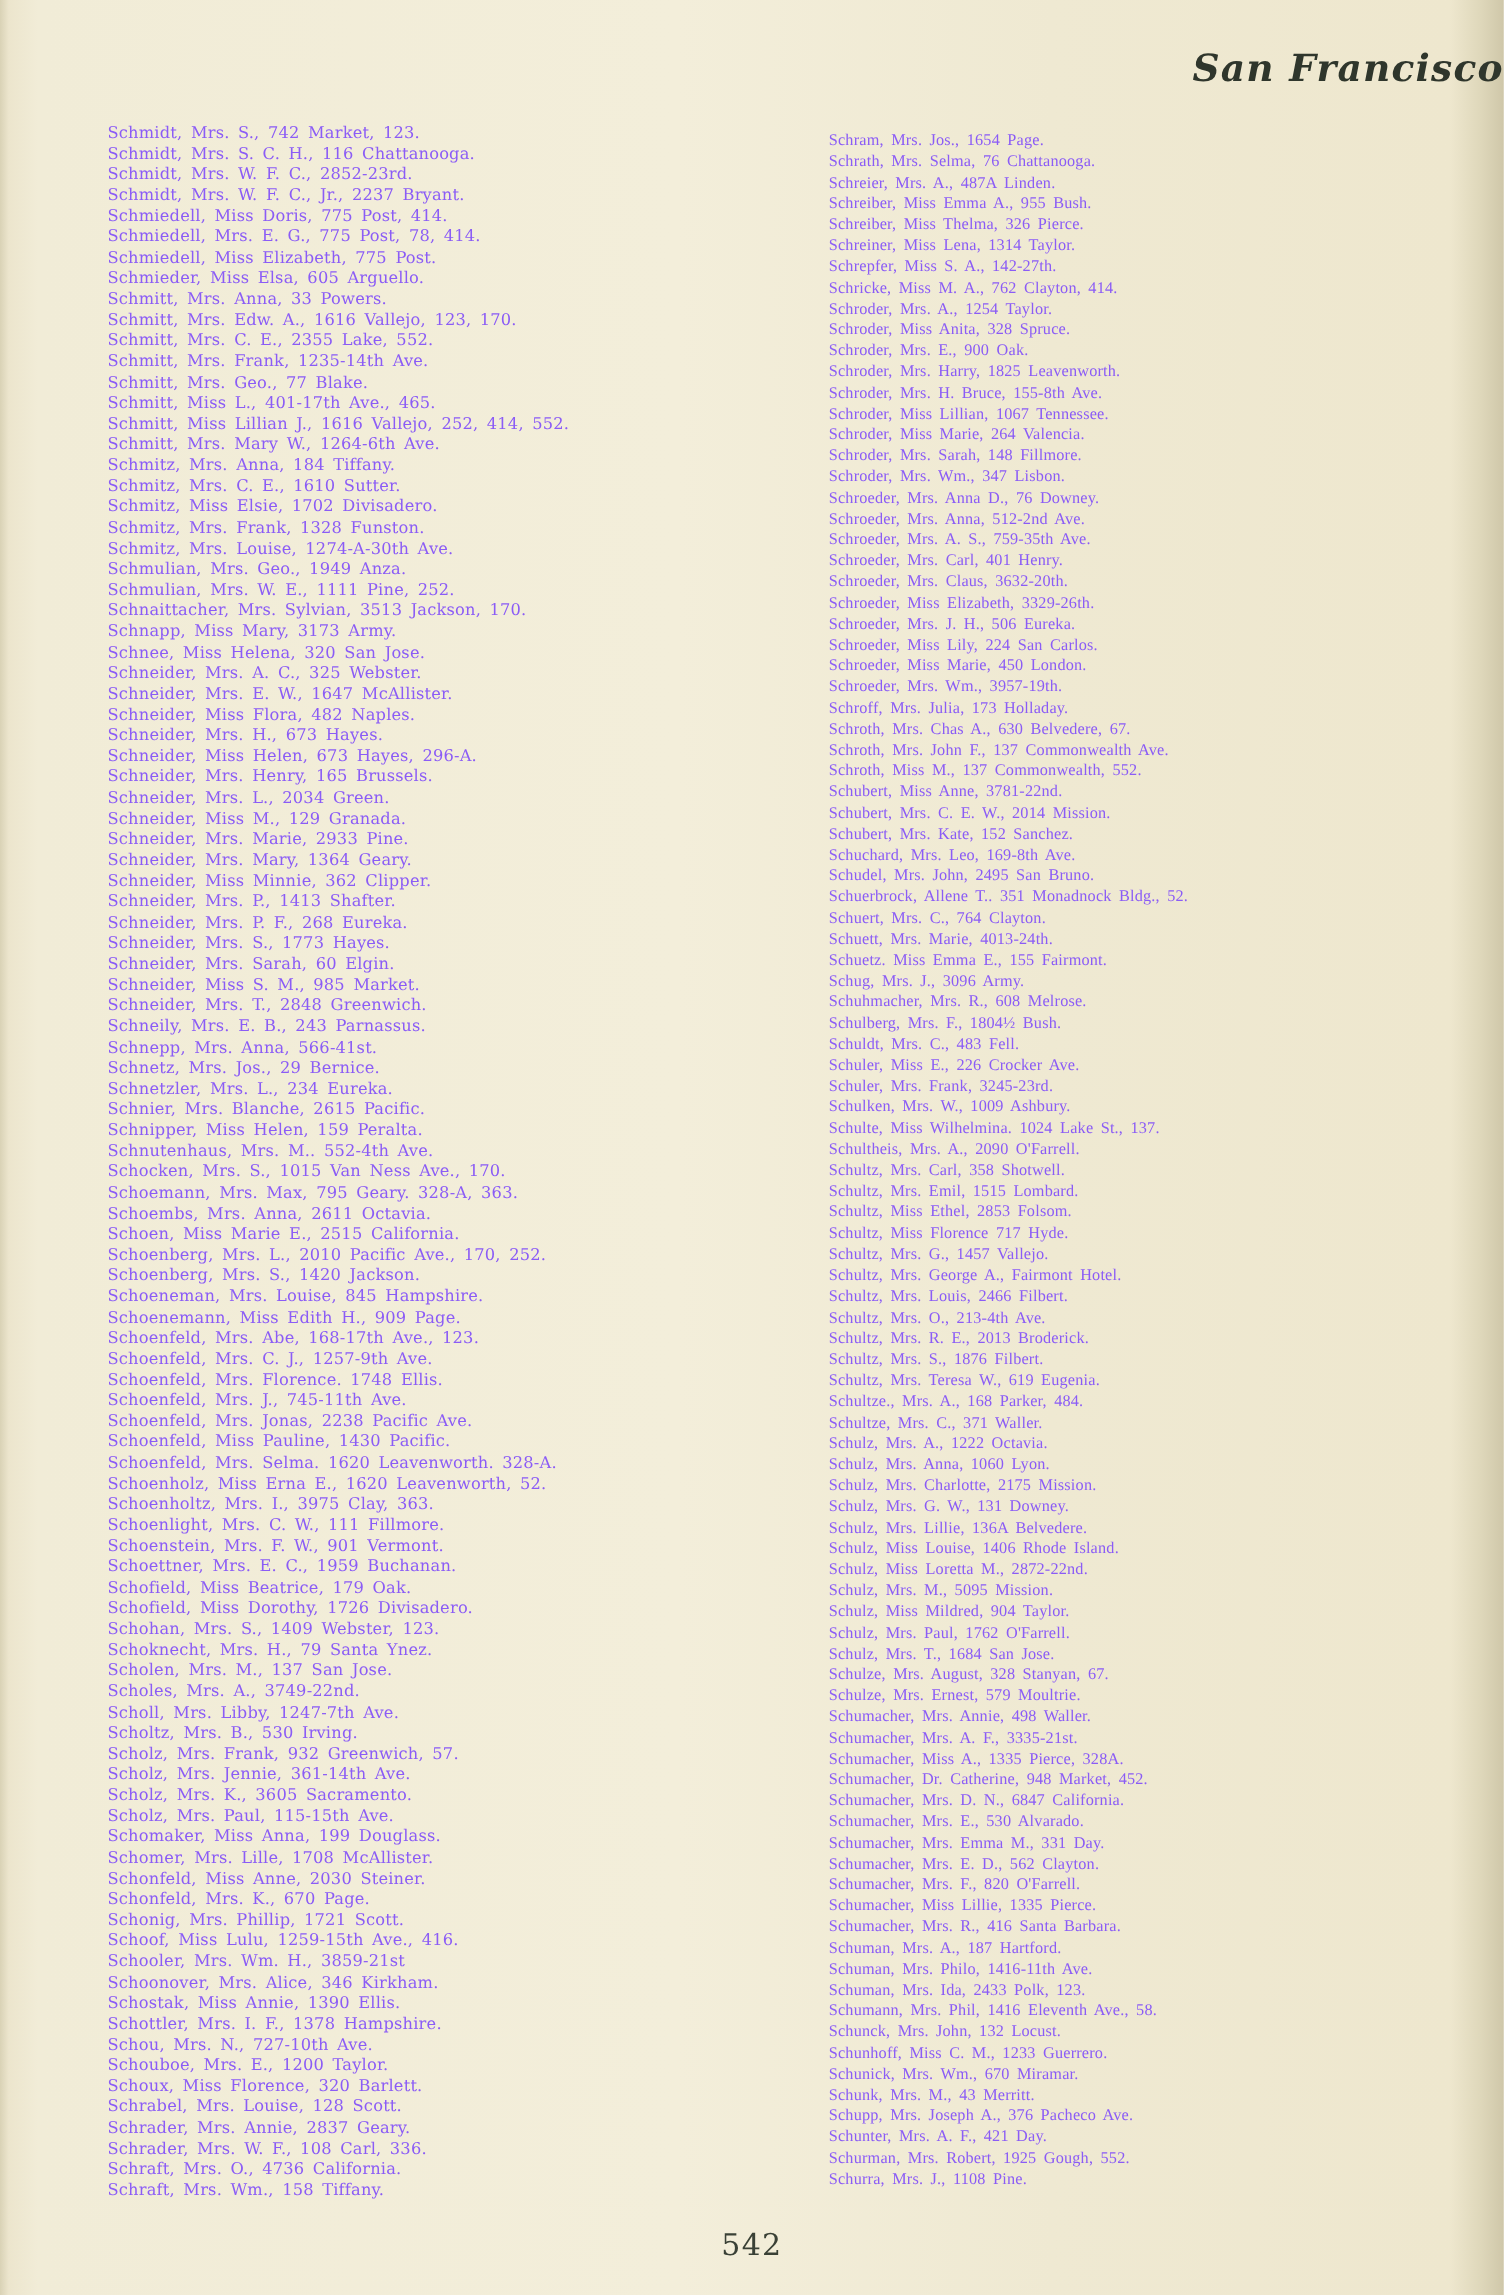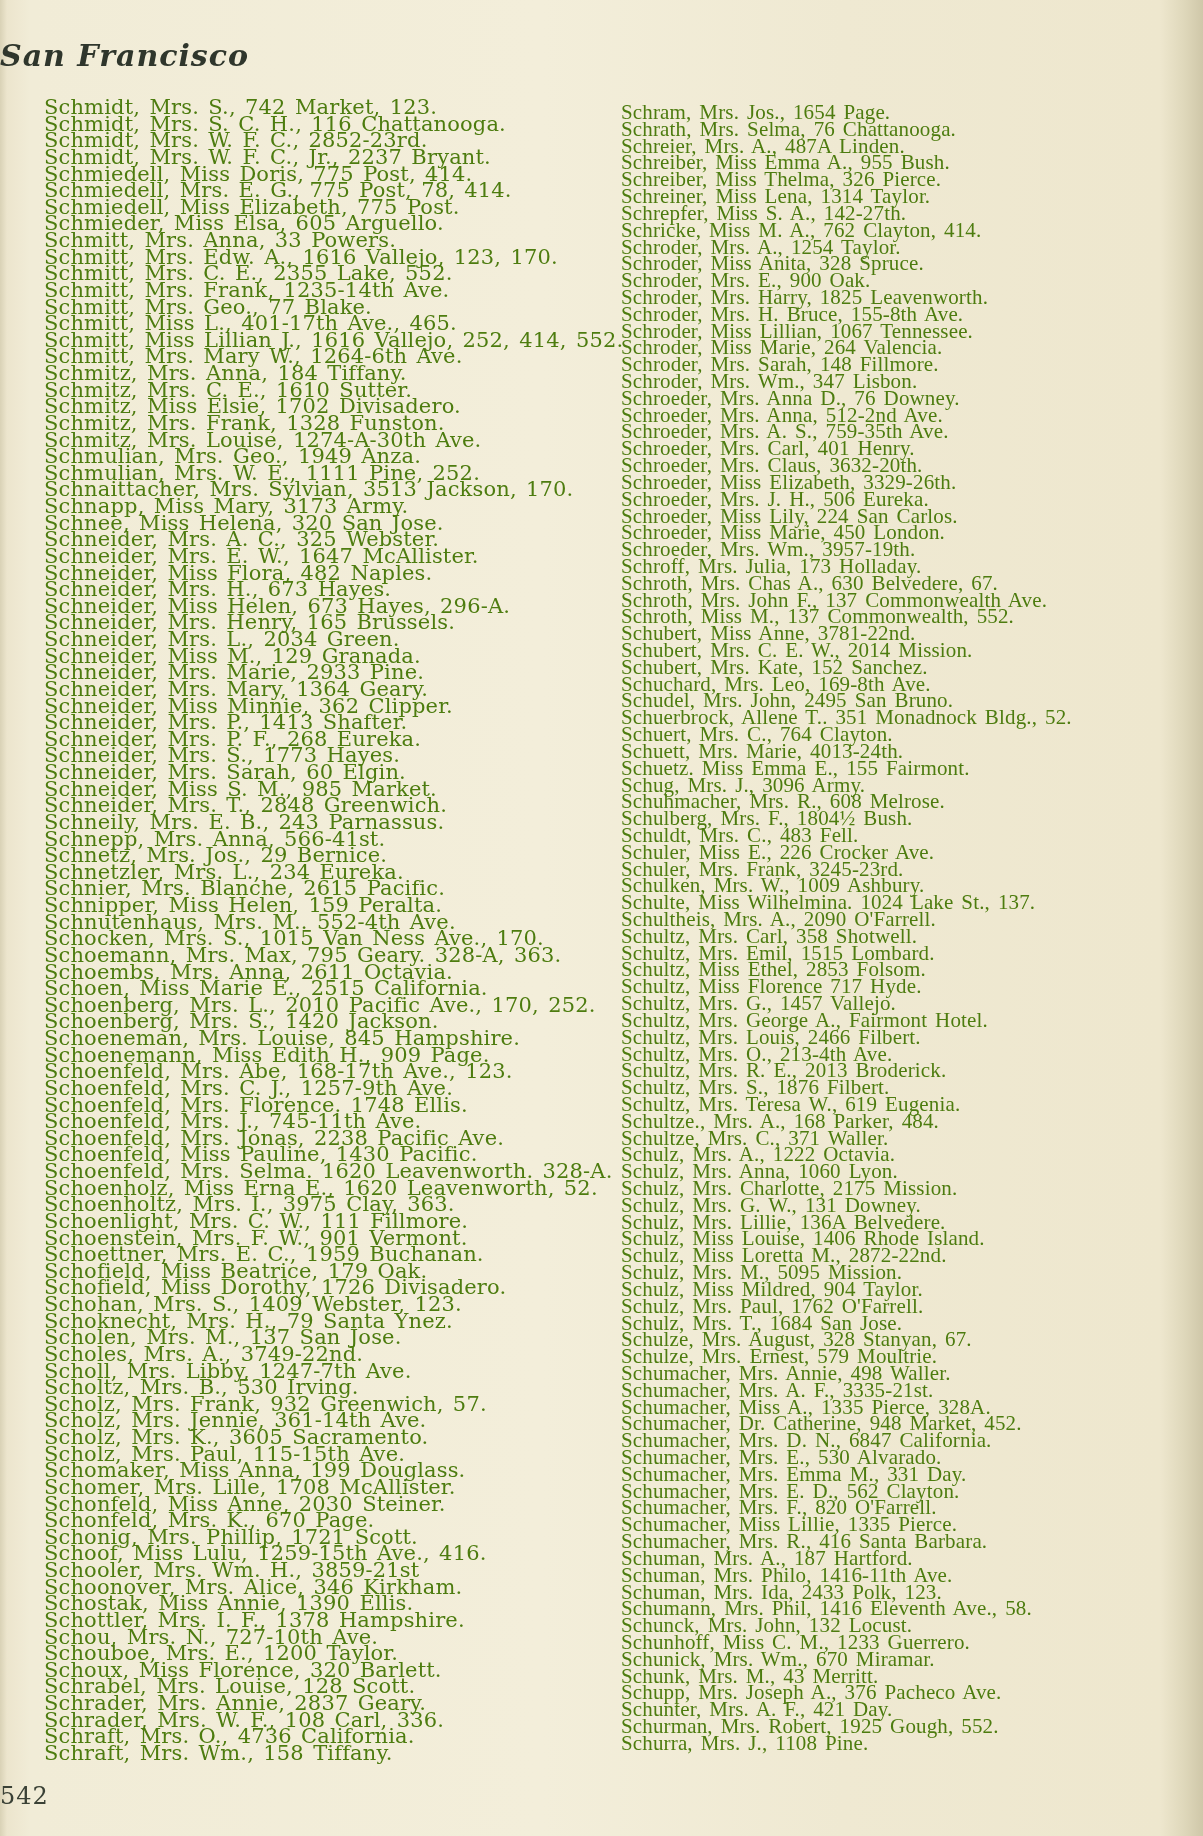--- a/index.html
+++ b/index.html
@@ -21,34 +21,35 @@
   }
   .page {
     position: absolute;
     inset: 0;
   }
   .page-title {
     position: absolute;
     top: 38px;
     left: 0;
     width: 1203px;
-    text-align: left;
+    text-align: right;
     font-size: 30px;
     font-weight: bold;
     font-style: italic;
     letter-spacing: 1px;
     color: #2f362c;
   }
   .col {
     position: absolute;
     white-space: nowrap;
-    color: #4d7c0f;
-    font-size: 21px;
+    color: #8b5cf6;
+    font-size: 13px;
     letter-spacing: 0.15px;
     word-spacing: 2.5px;
+    margin-left: 42px;
   }
   .col-left {
     left: 44px;
     top: 99px;
     width: 560px;
   }
   .col-left .entry { line-height: 16.62px; }
   .col-right {
     left: 621px;
     top: 104px;
@@ -57,20 +58,21 @@
   }
   .col-right .entry { line-height: 16.82px; }
   .entry {
     height: auto;
   }
   .page-number {
     position: absolute;
     top: 1782px;
     left: 0;
     width: 1203px;
+    text-align: center;
     font-size: 24px;
     color: #3a4136;
     letter-spacing: 1px;
   }
 </style>
 </head>
 <body>
 
 <div class="page">
   <div class="page-title">San Francisco</div>

